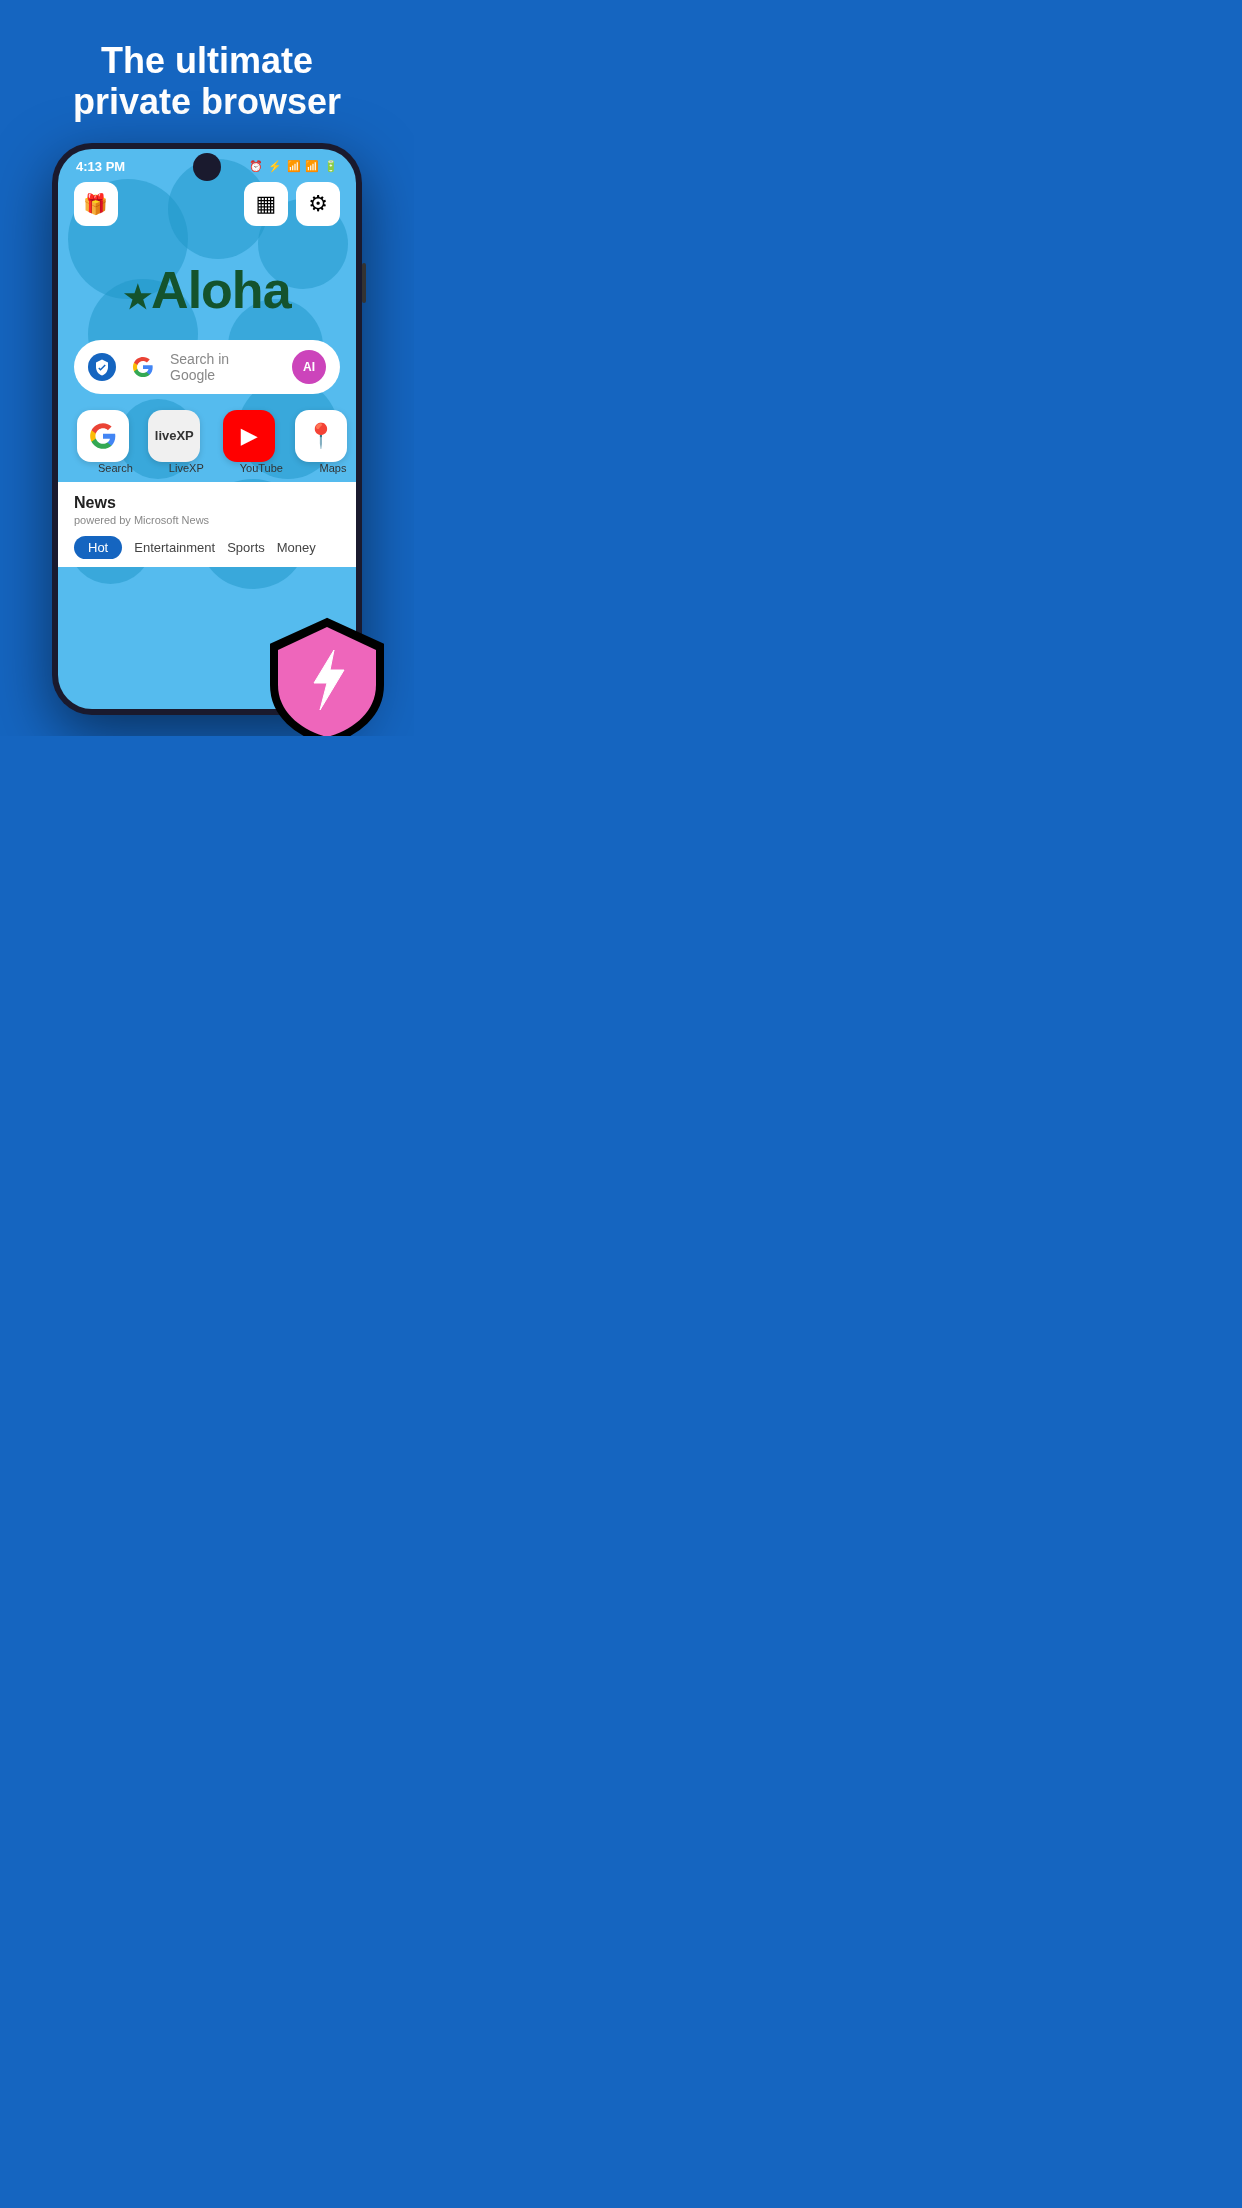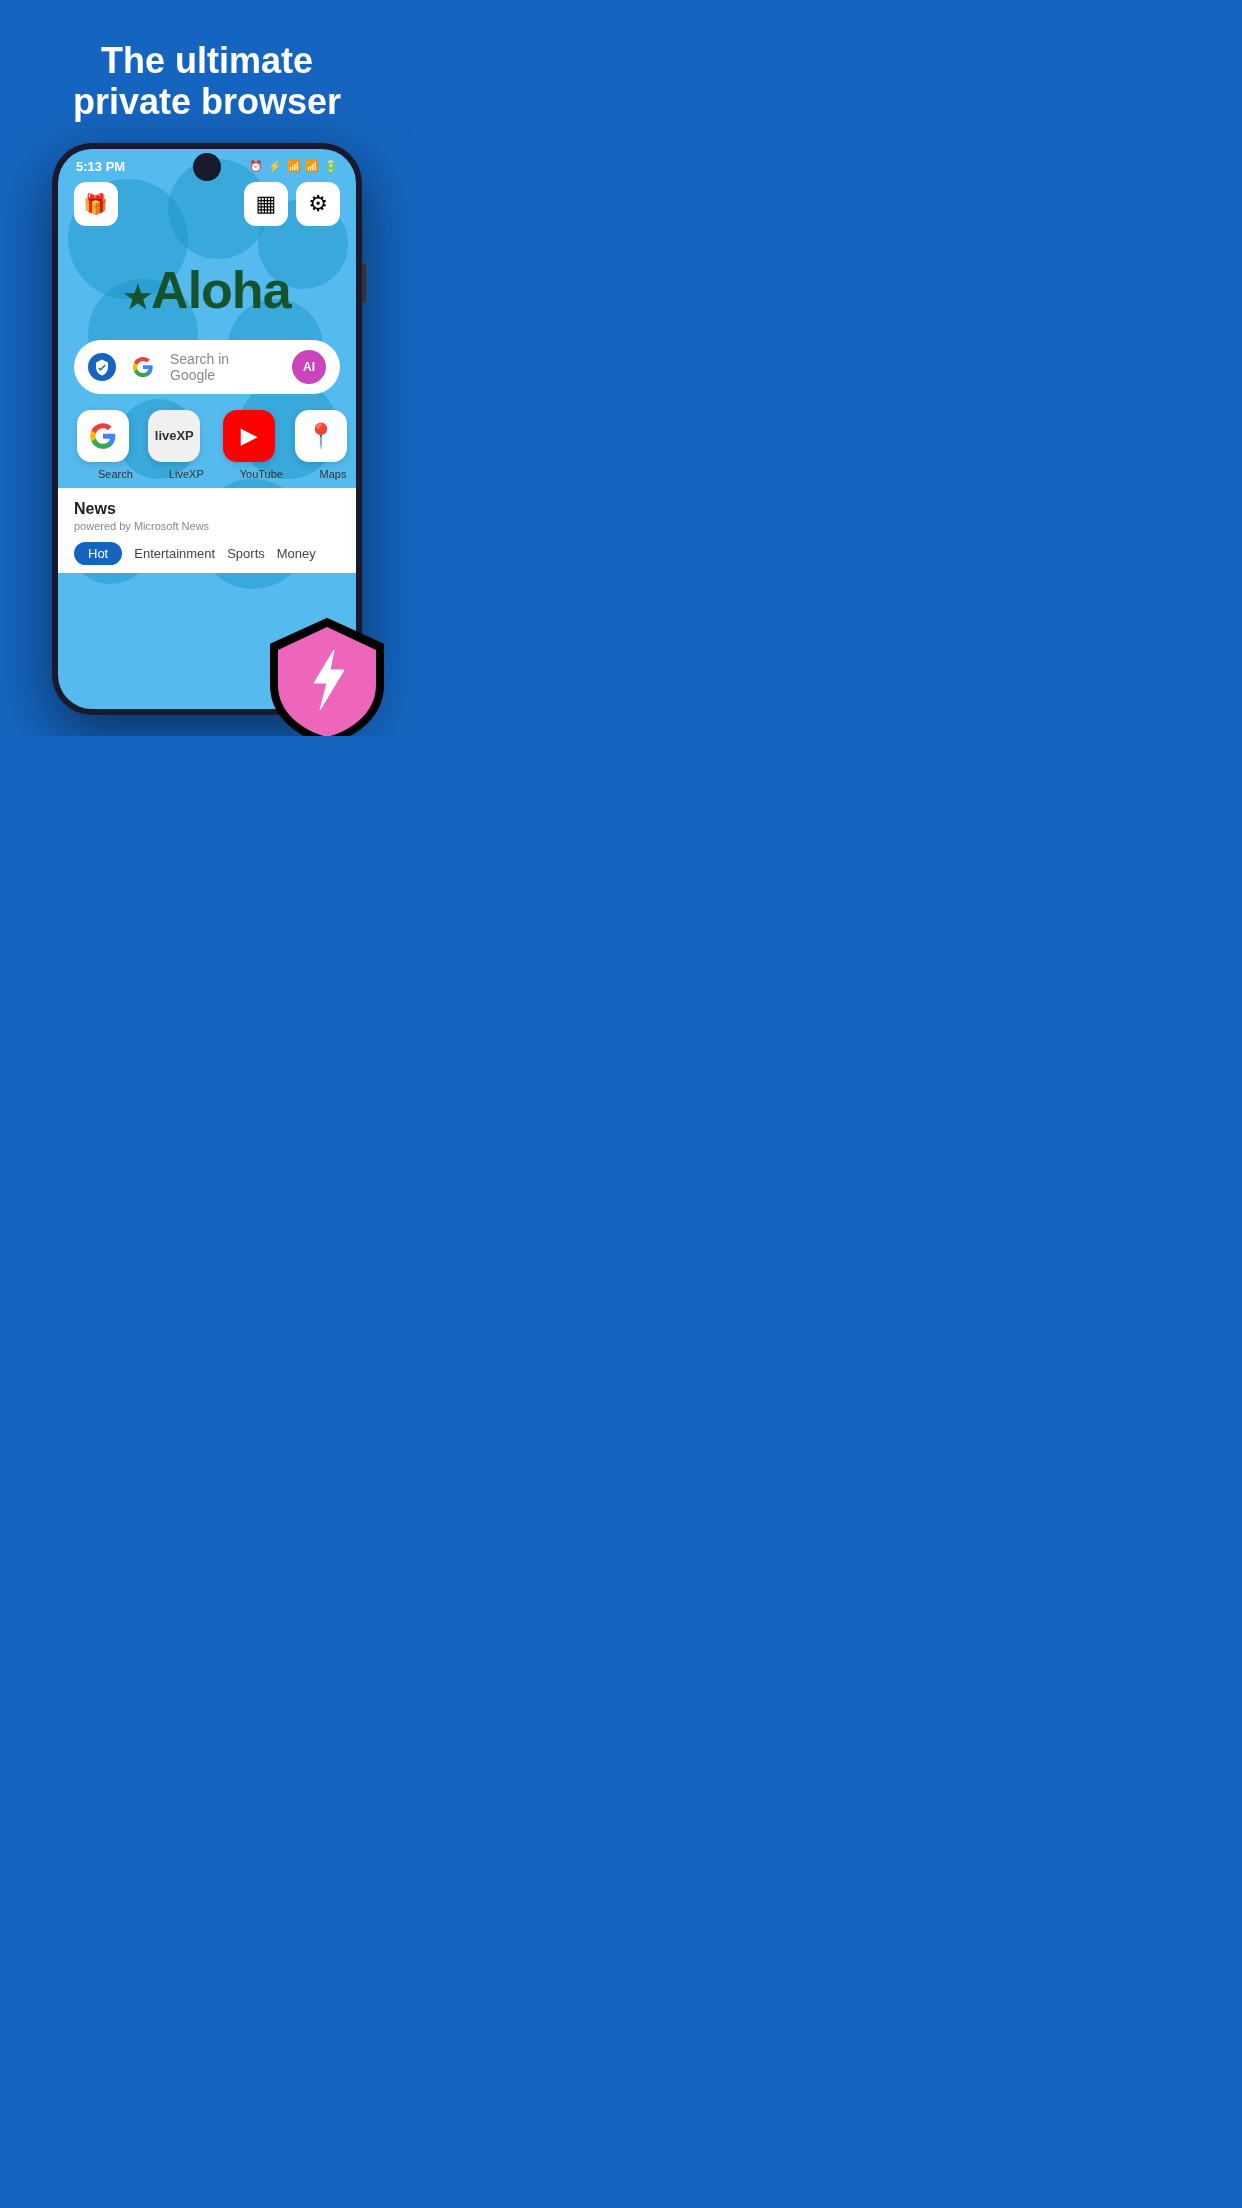--- a/index.html
+++ b/index.html
@@ -213,21 +213,20 @@
       display: flex;
       gap: 12px;
       padding: 16px 16px 8px 16px;
       overflow: hidden;
     }
 
     .app-item {
       display: flex;
       flex-direction: column;
       align-items: center;
-      gap: 6px;
       flex-shrink: 0;
     }
 
     .app-icon {
       width: 52px;
       height: 52px;
       border-radius: 14px;
       display: flex;
       align-items: center;
       justify-content: center;
@@ -336,21 +335,21 @@
         <div class="blob" style="width:95px;height:95px;top:150px;left:170px;"></div>
         <div class="blob" style="width:80px;height:80px;top:250px;left:60px;"></div>
         <div class="blob" style="width:100px;height:100px;top:230px;left:180px;"></div>
         <div class="blob" style="width:85px;height:85px;top:350px;left:10px;"></div>
         <div class="blob" style="width:110px;height:110px;top:330px;left:140px;"></div>
       </div>
 
       <div class="notch"></div>
 
       <div class="status-bar">
-        <span class="status-time">5:13 PM</span>
+        <span class="status-time">4:13 PM</span>
         <div class="status-icons">
           <span class="status-icon">⏰</span>
           <span class="status-icon">⚡</span>
           <span class="status-icon">📶</span>
           <span class="status-icon">📶</span>
           <span class="status-icon">🔋</span>
         </div>
       </div>
 
       <div class="top-buttons">

